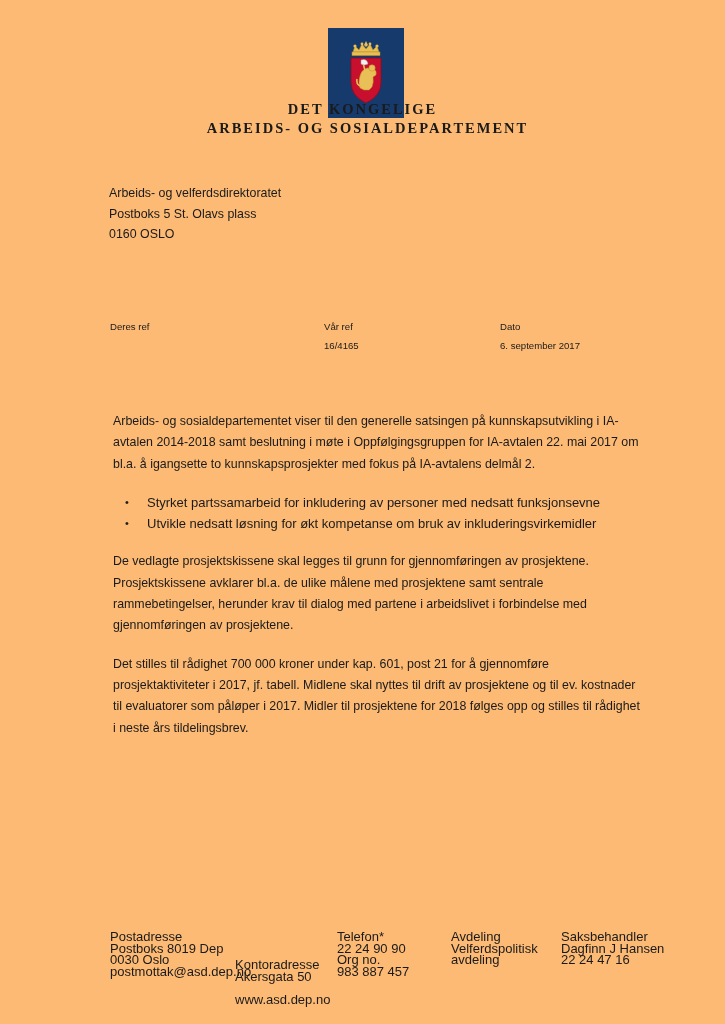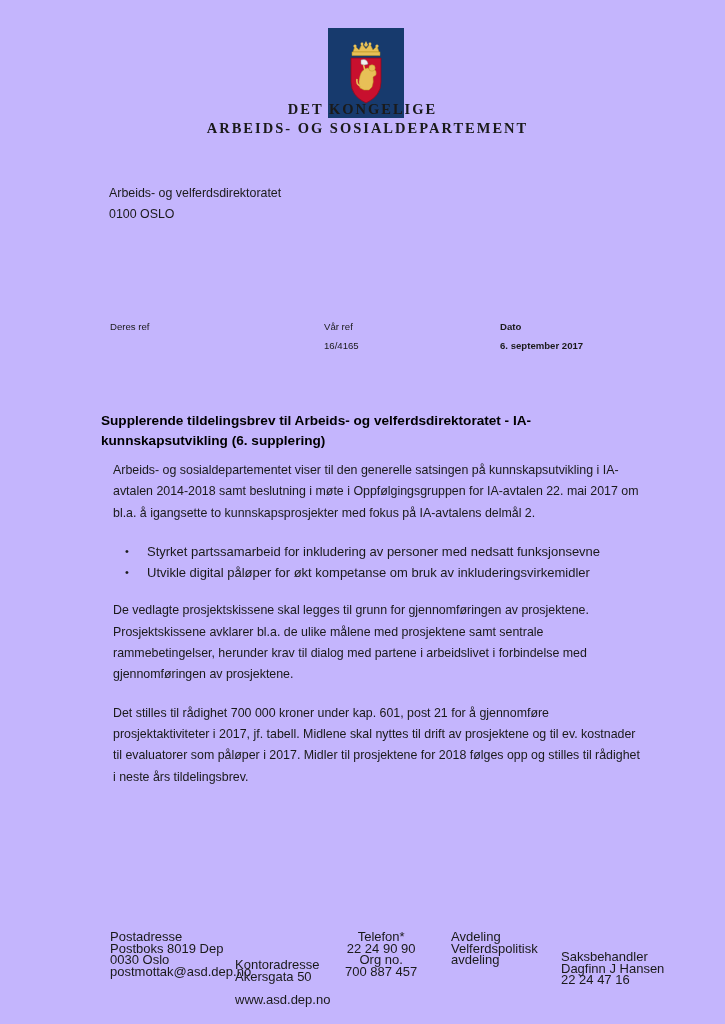--- a/index.html
+++ b/index.html
@@ -8,21 +8,21 @@
     background: #ffffff;
   }
   body {
     font-family: "Liberation Sans", sans-serif;
     color: #000000;
   }
   .page {
     position: relative;
     width: 725px;
     height: 1024px;
-    background: #c4b5fd;
+    background: #fdba74;
     overflow: hidden;
   }
 
   
   .letterhead {
     position: absolute;
     left: 0;
     top: 22px;
     width: 725px;
     text-align: center;
@@ -88,21 +88,21 @@
     position: absolute;
     top: 0;
     font-size: 9.6px;
     line-height: 19px;
     color: #1a1a1a;
   }
   .refcol .ref-label { display: block; }
   .refcol .ref-value { display: block; font-size: 9.6px; }
   .refcol-deres { left: 9px; }
   .refcol-var { left: 223px; }
-  .refcol-dato { left: 399px; font-weight: bold; }
+  .refcol-dato { left: 399px; }
 
   
   .body-content {
     position: absolute;
     left: 101px;
     top: 411px;
     width: 545px;
   }
   h1.doc-title {
     margin: 0 0 10px 0;
@@ -148,23 +148,23 @@
     top: 0;
     font-size: 13px;
     line-height: 11.6px;
     color: #1a1a1a;
   }
   .fcol div { display: block; white-space: nowrap; }
   .fcol .f-head { }
   .fcol .f-gap { height: 11.6px; }
   .fcol-post { left: 9px; }
   .fcol-kontor { left: 134px; margin-top: 28px; }
-  .fcol-telefon { left: 244px; text-align: center; }
+  .fcol-telefon { left: 236px; }
   .fcol-avdeling { left: 350px; }
-  .fcol-saks { left: 460px; margin-top: 20px; }
+  .fcol-saks { left: 460px; }
 </style>
 </head>
 <body>
 
 <div class="page">
 
   <div class="letterhead">
     <div class="crest-wrap">
       <div class="crest-bg"></div>
       <svg class="crest-svg" viewBox="0 0 50 68">
@@ -190,44 +190,44 @@
       </svg>
     </div>
     <div class="letterhead-text">
       <div class="lh-line1">DET KONGELIGE</div>
       <div class="lh-line2">ARBEIDS- OG SOSIALDEPARTEMENT</div>
     </div>
   </div>
 
   <div class="recipient">
     <div>Arbeids- og velferdsdirektoratet</div>
-    <div>0100 OSLO</div>
+    <div>Postboks 5 St. Olavs plass</div>
+    <div>0160 OSLO</div>
   </div>
 
   <div class="refrow">
     <div class="refcol refcol-deres">
       <span class="ref-label">Deres ref</span>
       <span class="ref-value"></span>
     </div>
     <div class="refcol refcol-var">
       <span class="ref-label">Vår ref</span>
       <span class="ref-value">16/4165</span>
     </div>
     <div class="refcol refcol-dato">
       <span class="ref-label">Dato</span>
       <span class="ref-value">6. september 2017</span>
     </div>
   </div>
 
   <div class="body-content">
-    <h1 class="doc-title">Supplerende tildelingsbrev til Arbeids- og velferdsdirektoratet - IA-kunnskapsutvikling (6. supplering)</h1>
     <p class="para">Arbeids- og sosialdepartementet viser til den generelle satsingen på kunnskapsutvikling i IA-avtalen 2014-2018 samt beslutning i møte i Oppfølgingsgruppen for IA-avtalen 22. mai 2017 om bl.a. å igangsette to kunnskapsprosjekter med fokus på IA-avtalens delmål 2.</p>
     <ul class="bullets">
       <li>Styrket partssamarbeid for inkludering av personer med nedsatt funksjonsevne</li>
-      <li>Utvikle digital påløper for økt kompetanse om bruk av inkluderingsvirkemidler</li>
+      <li>Utvikle nedsatt løsning for økt kompetanse om bruk av inkluderingsvirkemidler</li>
     </ul>
     <p class="para">De vedlagte prosjektskissene skal legges til grunn for gjennomføringen av prosjektene. Prosjektskissene avklarer bl.a. de ulike målene med prosjektene samt sentrale rammebetingelser, herunder krav til dialog med partene i arbeidslivet i forbindelse med gjennomføringen av prosjektene.</p>
     <p class="para">Det stilles til rådighet 700 000 kroner under kap. 601, post 21 for å gjennomføre prosjektaktiviteter i 2017, jf. tabell. Midlene skal nyttes til drift av prosjektene og til ev. kostnader til evaluatorer som påløper i 2017. Midler til prosjektene for 2018 følges opp og stilles til rådighet i neste års tildelingsbrev.</p>
   </div>
 
   <div class="footer">
     <div class="fcol fcol-post">
       <div class="f-head">Postadresse</div>
       <div>Postboks 8019 Dep</div>
       <div>0030 Oslo</div>
@@ -236,21 +236,21 @@
     <div class="fcol fcol-kontor">
       <div class="f-head">Kontoradresse</div>
       <div>Akersgata 50</div>
       <div class="f-gap"></div>
       <div>www.asd.dep.no</div>
     </div>
     <div class="fcol fcol-telefon">
       <div class="f-head">Telefon*</div>
       <div>22 24 90 90</div>
       <div>Org no.</div>
-      <div>700 887 457</div>
+      <div>983 887 457</div>
     </div>
     <div class="fcol fcol-avdeling">
       <div class="f-head">Avdeling</div>
       <div>Velferdspolitisk</div>
       <div>avdeling</div>
     </div>
     <div class="fcol fcol-saks">
       <div class="f-head">Saksbehandler</div>
       <div>Dagfinn J Hansen</div>
       <div>22 24 47 16</div>

